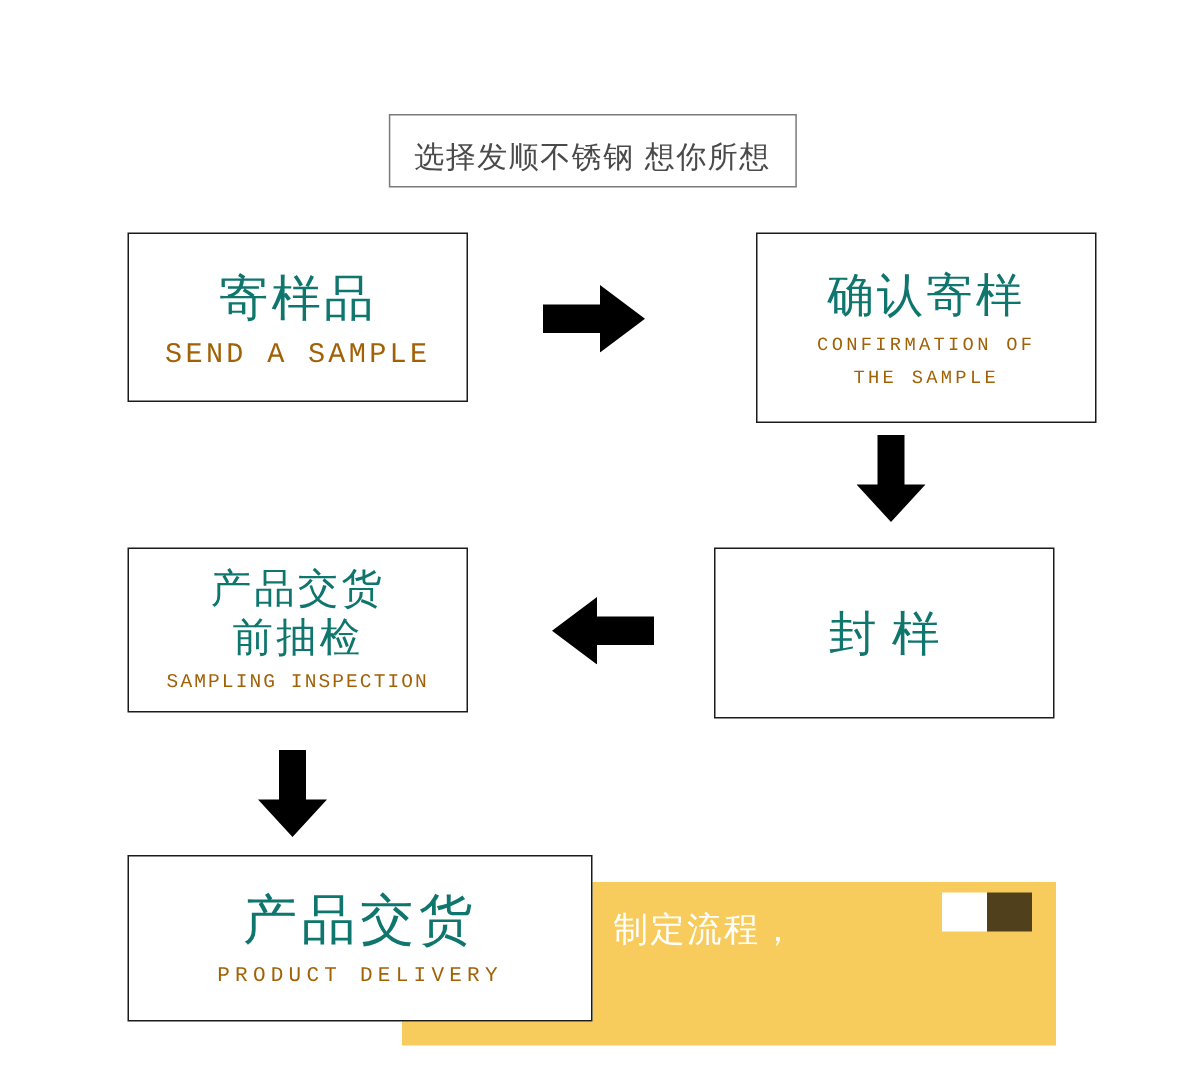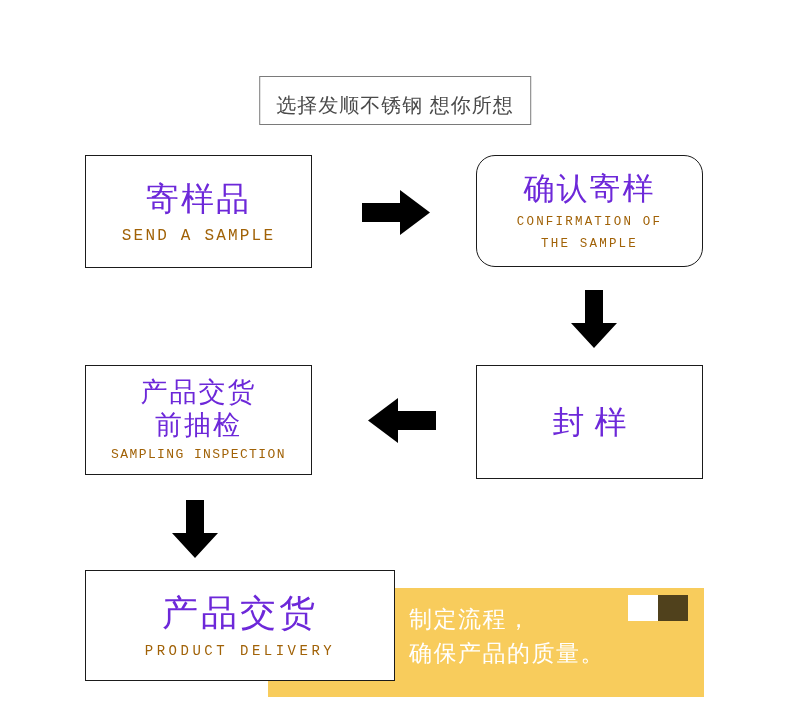--- a/index.html
+++ b/index.html
@@ -57,42 +57,42 @@
     position: absolute;
     border: 1px solid #1b1b1b;
     background: #ffffff;
     box-sizing: border-box;
     display: flex;
     flex-direction: column;
     align-items: center;
     justify-content: center;
   }
   .fb-cn {
-    color: #6d28d9;
+    color: #0f766e;
     font-weight: 300;
     letter-spacing: 2px;
     white-space: nowrap;
     text-align: center;
   }
   .fb-en {
     color: #a16207;
     letter-spacing: 2.2px;
     text-align: center;
     white-space: nowrap;
     font-weight: 400;
     font-family: Liberation Mono, monospace;
   }
 
   
   #box-send-sample { left: 85px;  top: 155px; width: 227px; height: 113px; }
   #box-send-sample .fb-cn { font-size: 33px; line-height: 42px; }
-  #box-send-sample .fb-en { font-size: 16px; line-height: 20px; margin-top: 6px; }
-
-  
-  #box-confirm-sample { left: 476px; top: 155px; width: 227px; height: 112px; border-radius: 19px; }
+  #box-send-sample .fb-en { font-size: 19px; line-height: 20px; margin-top: 6px; }
+
+  
+  #box-confirm-sample { left: 504px; top: 155px; width: 227px; height: 127px; }
   #box-confirm-sample .fb-cn { font-size: 31px; line-height: 40px; }
   #box-confirm-sample .fb-en { font-size: 12.5px; line-height: 17px; margin-top: 5px; }
 
   
   #box-seal-sample { left: 476px; top: 365px; width: 227px; height: 114px; }
   #box-seal-sample .fb-cn { font-size: 32px; line-height: 42px; letter-spacing: 10px; text-indent: 10px; }
   #box-seal-sample .fb-en { font-size: 13px; line-height: 20px; margin-top: 7px; }
 
   
   #box-sampling-inspection { left: 85px; top: 365px; width: 227px; height: 110px; }
@@ -198,21 +198,20 @@
 
   <div id="yellow-panel"></div>
 
   <div class="flow-box" id="box-product-delivery">
     <div class="fb-cn">产品交货</div>
     <div class="fb-en">PRODUCT DELIVERY</div>
   </div>
 
   <div id="quality-text">
     <div>制定流程，</div>
-    <div>确保产品的质量。</div>
   </div>
 
   <div id="swatch-group">
     <div class="swatch" id="swatch-light"></div>
     <div class="swatch" id="swatch-dark"></div>
   </div>
 
 </div>
 
 </body></html>

